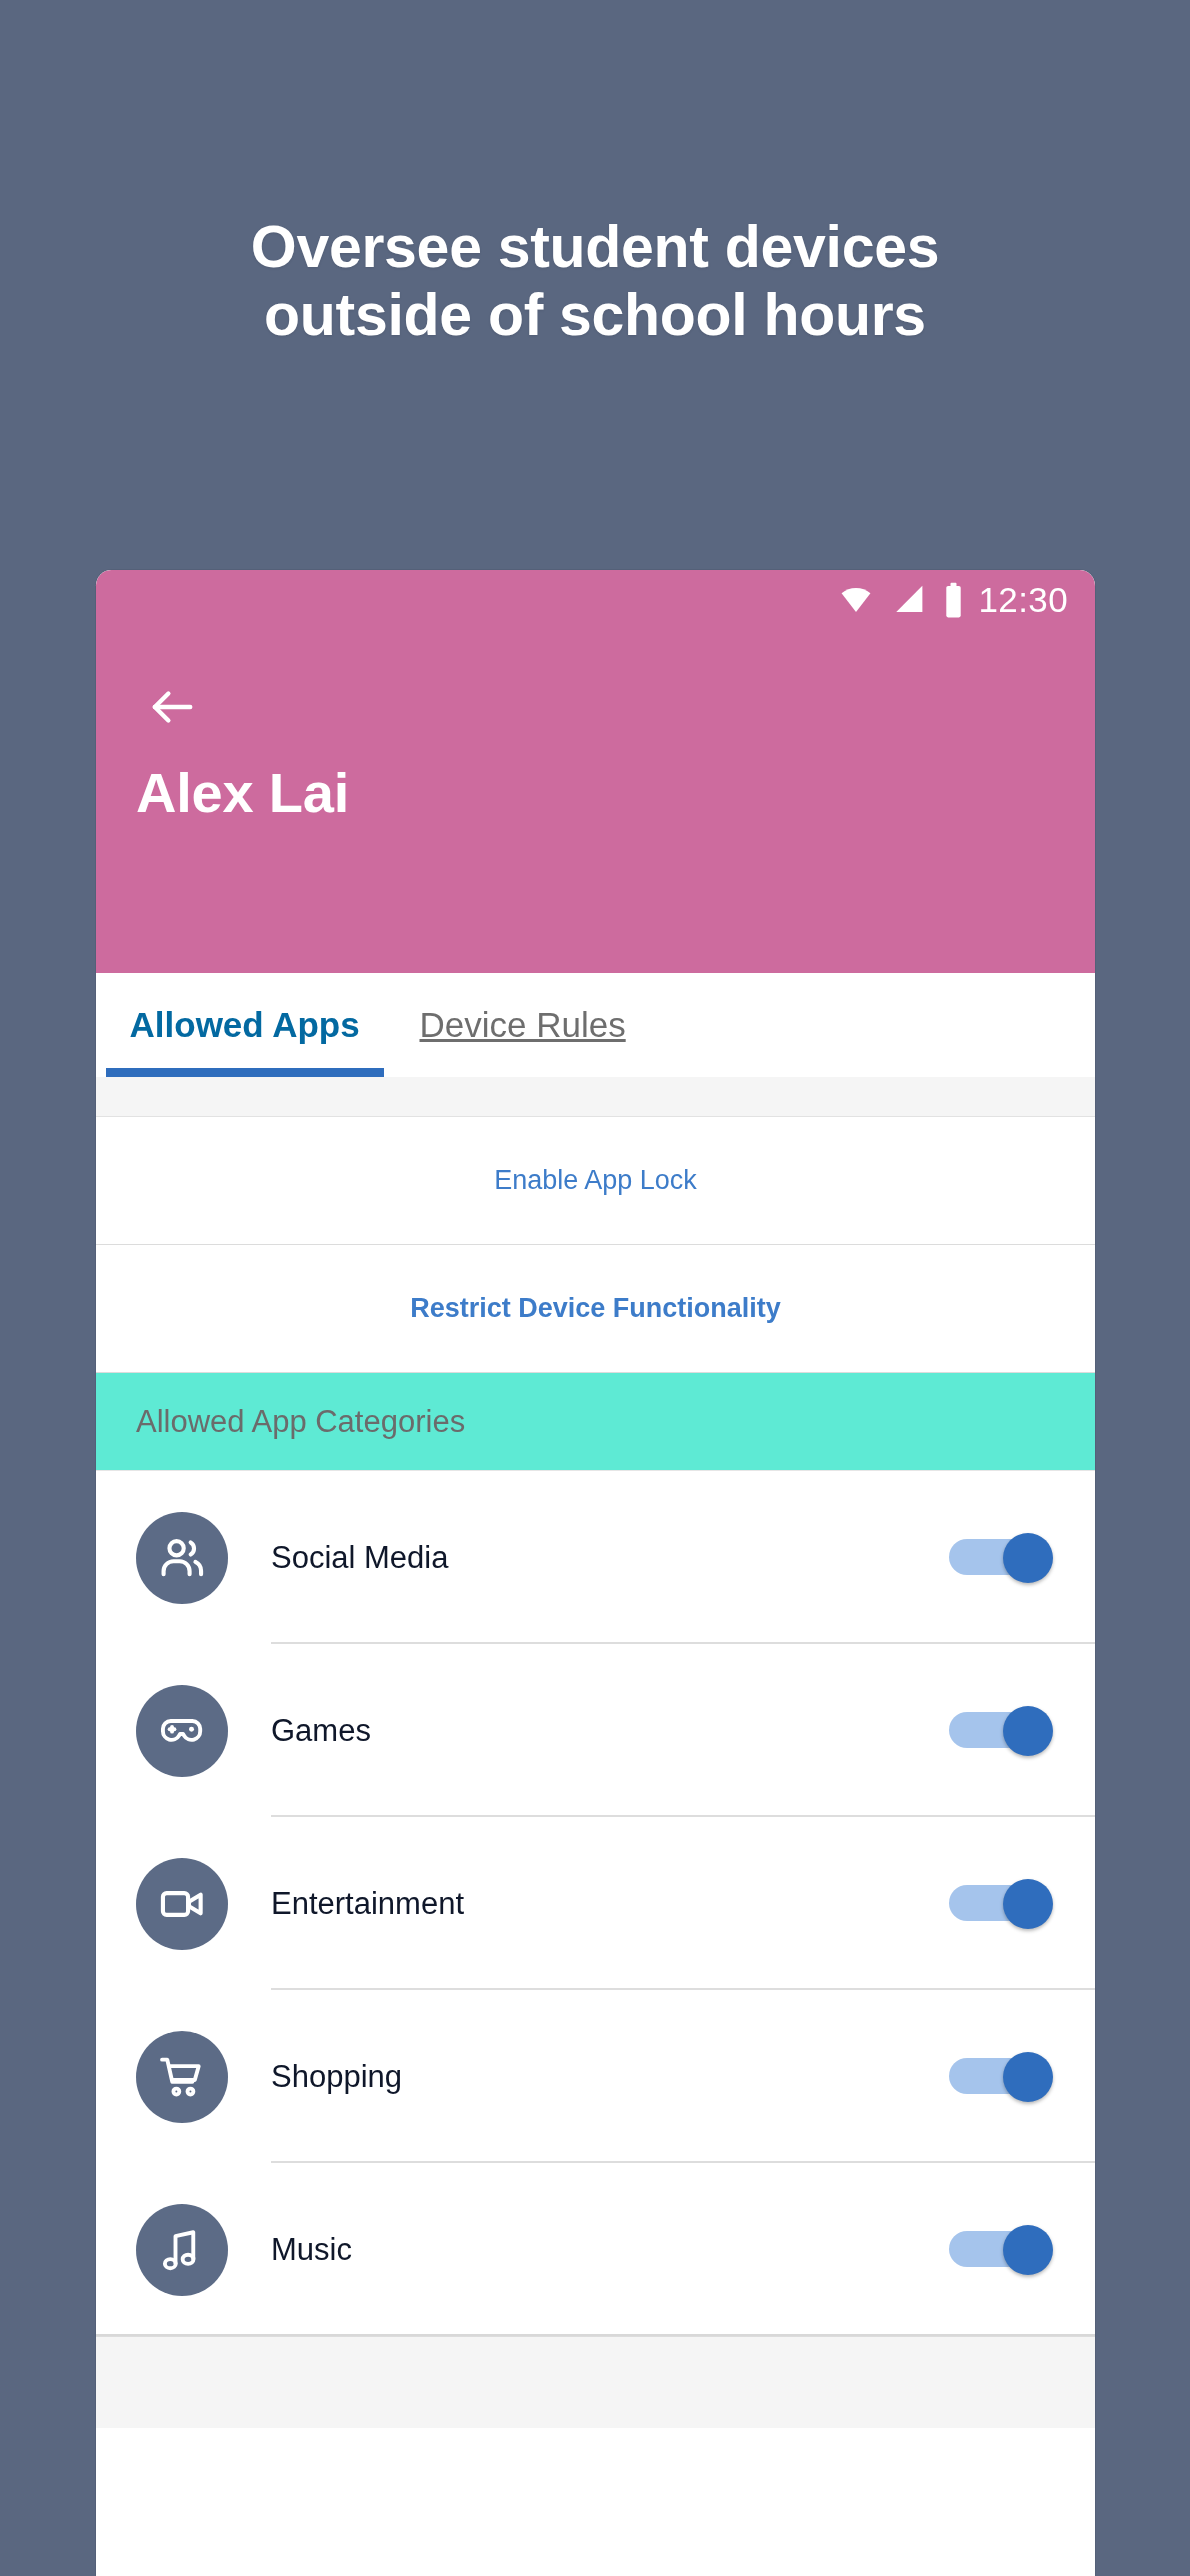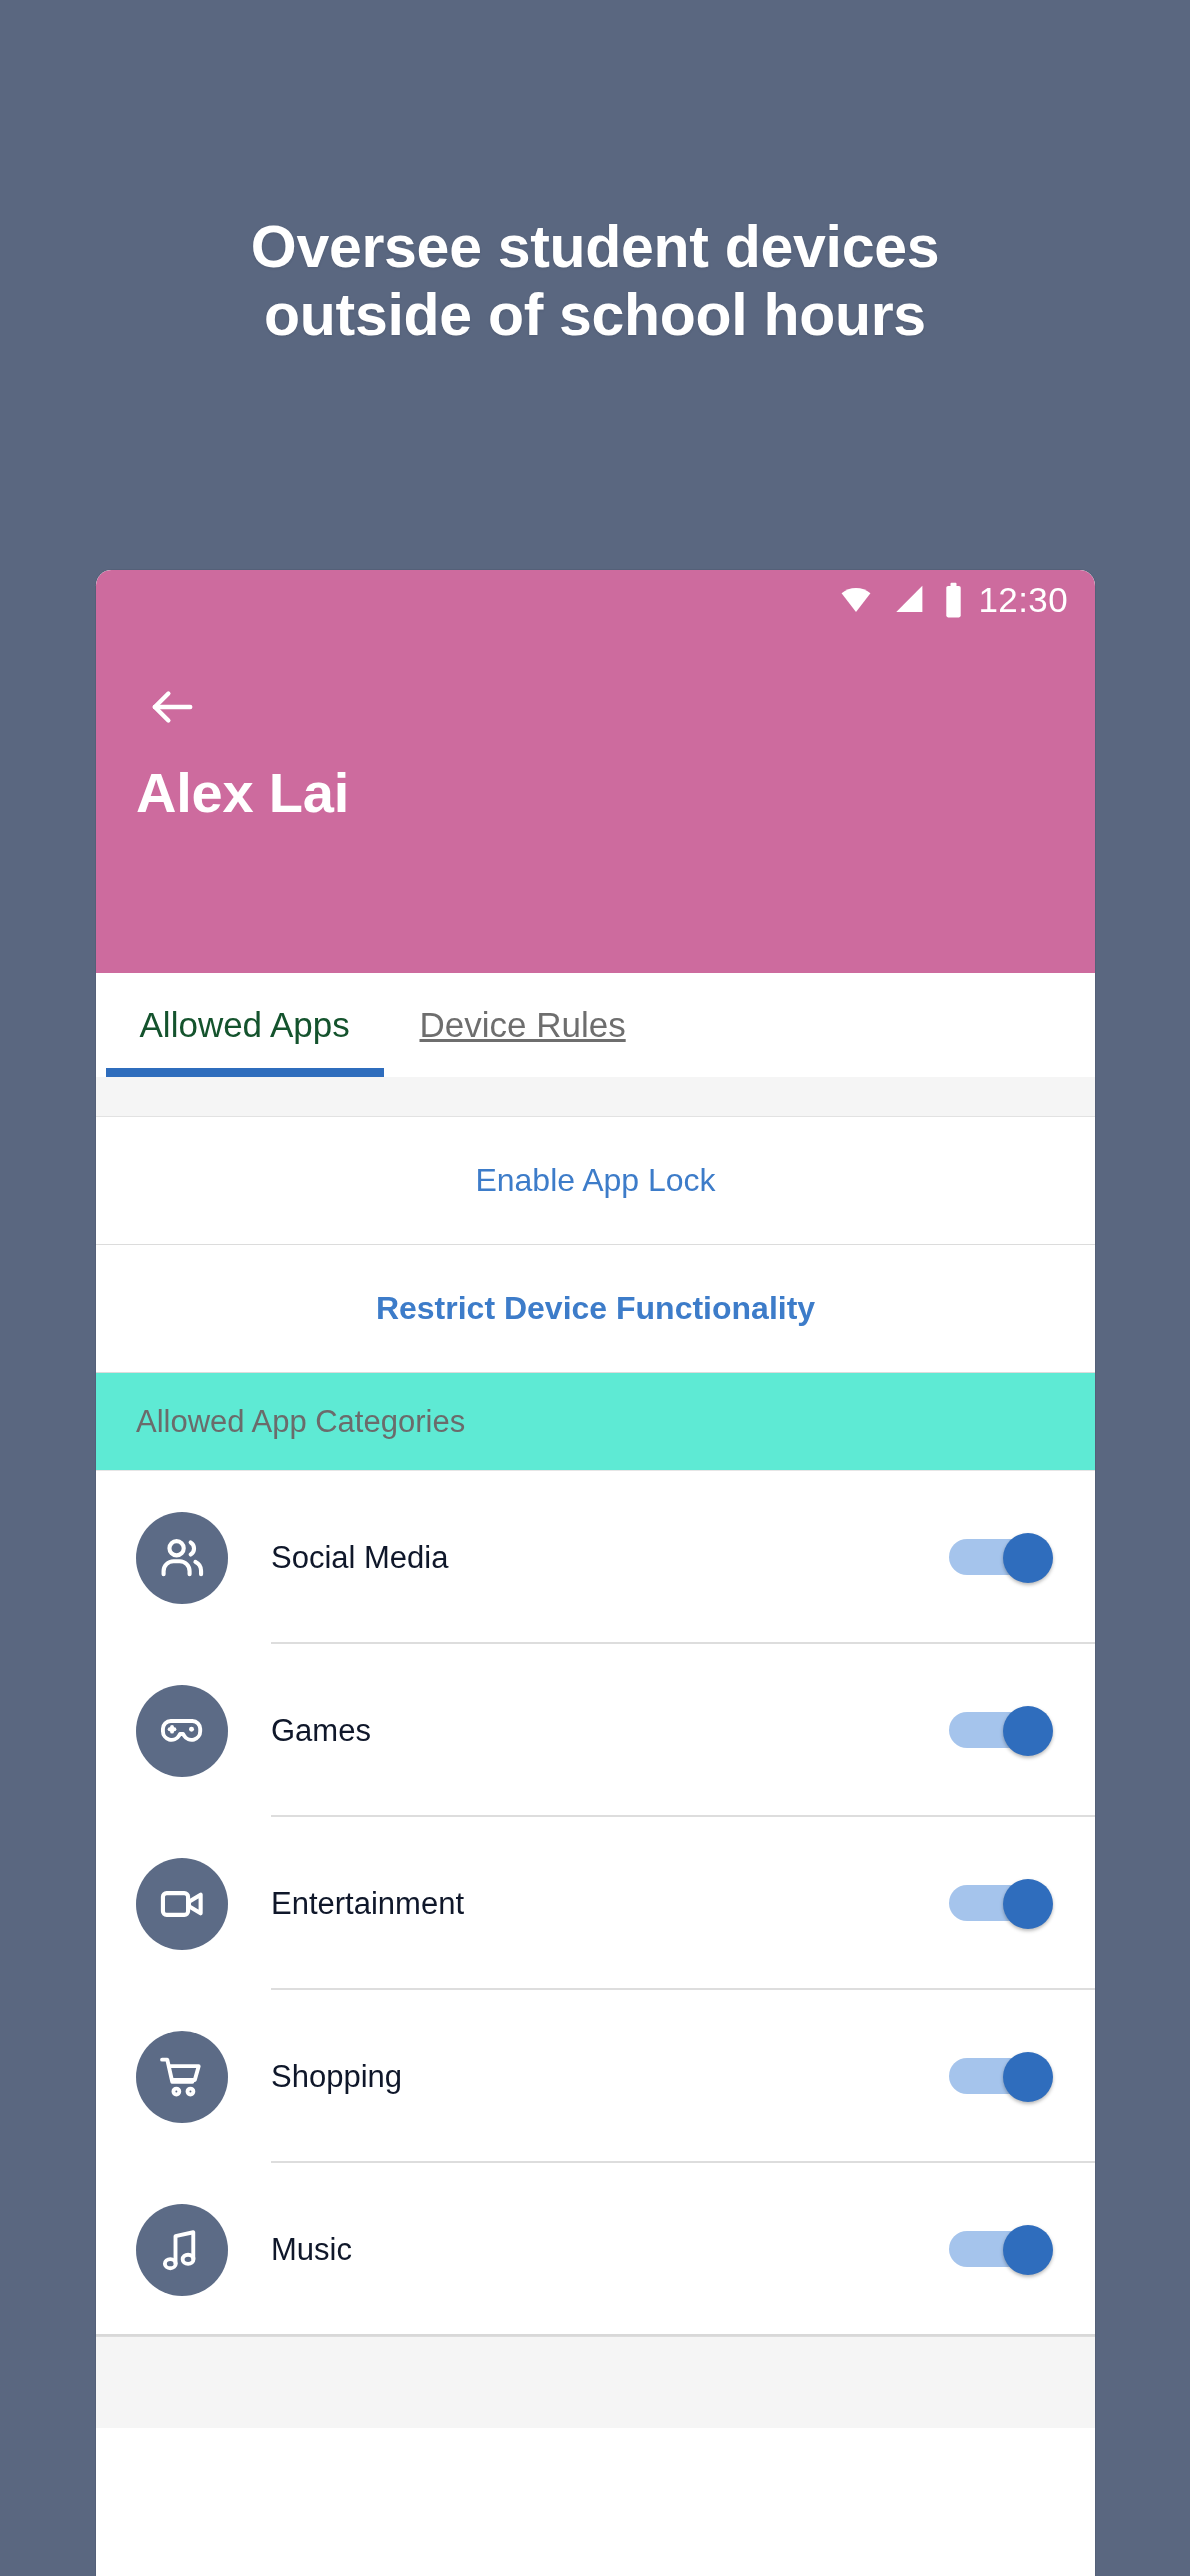--- a/index.html
+++ b/index.html
@@ -67,38 +67,38 @@
     height:104px; background:#ffffff;
     padding:0 9.6px;
   }
   .tab {
     flex:0 0 auto;
     height:100%;
     display:flex; align-items:center; justify-content:center;
     font-size:35px; color:#6e6e6e; font-weight:400;
     cursor:pointer; white-space:nowrap;
   }
-  .tab.t1 { width:278px; color:#14532d; font-weight:normal; }
+  .tab.t1 { width:278px; color:#0369a1; font-weight:bold; }
   .tab.t2 { width:278px;text-decoration:underline; }
   .tab.t3 { width:278px; }
   .tab-indicator {
     position:absolute; bottom:0; left:9.6px;
     width:278px; height:8.6px; background:#2f6dbd;
   }
 
   
   .sep-strip { height:40px; background:#f5f5f5; border-bottom:1px solid #e2e2e2; }
 
   .action-row {
     height:128px; background:#ffffff;
     display:flex; align-items:center; justify-content:center;
     border-bottom:1px solid #dcdcdc;
     cursor:pointer;
   }
-  .action-row .label { font-size:32px; color:#3d7cc9; font-weight:400; }
+  .action-row .label { font-size:27px; color:#3d7cc9; font-weight:400; }
   .action-row.bold .label { font-weight:bold; }
 
   .section-head {
     height:98px; background:#5eead4;
     display:flex; align-items:center;
     padding-left:40px;
     border-bottom:1px solid #e6e6e6;
   }
   .section-head .label { font-size:31px; color:#6b6b6b; }
 

